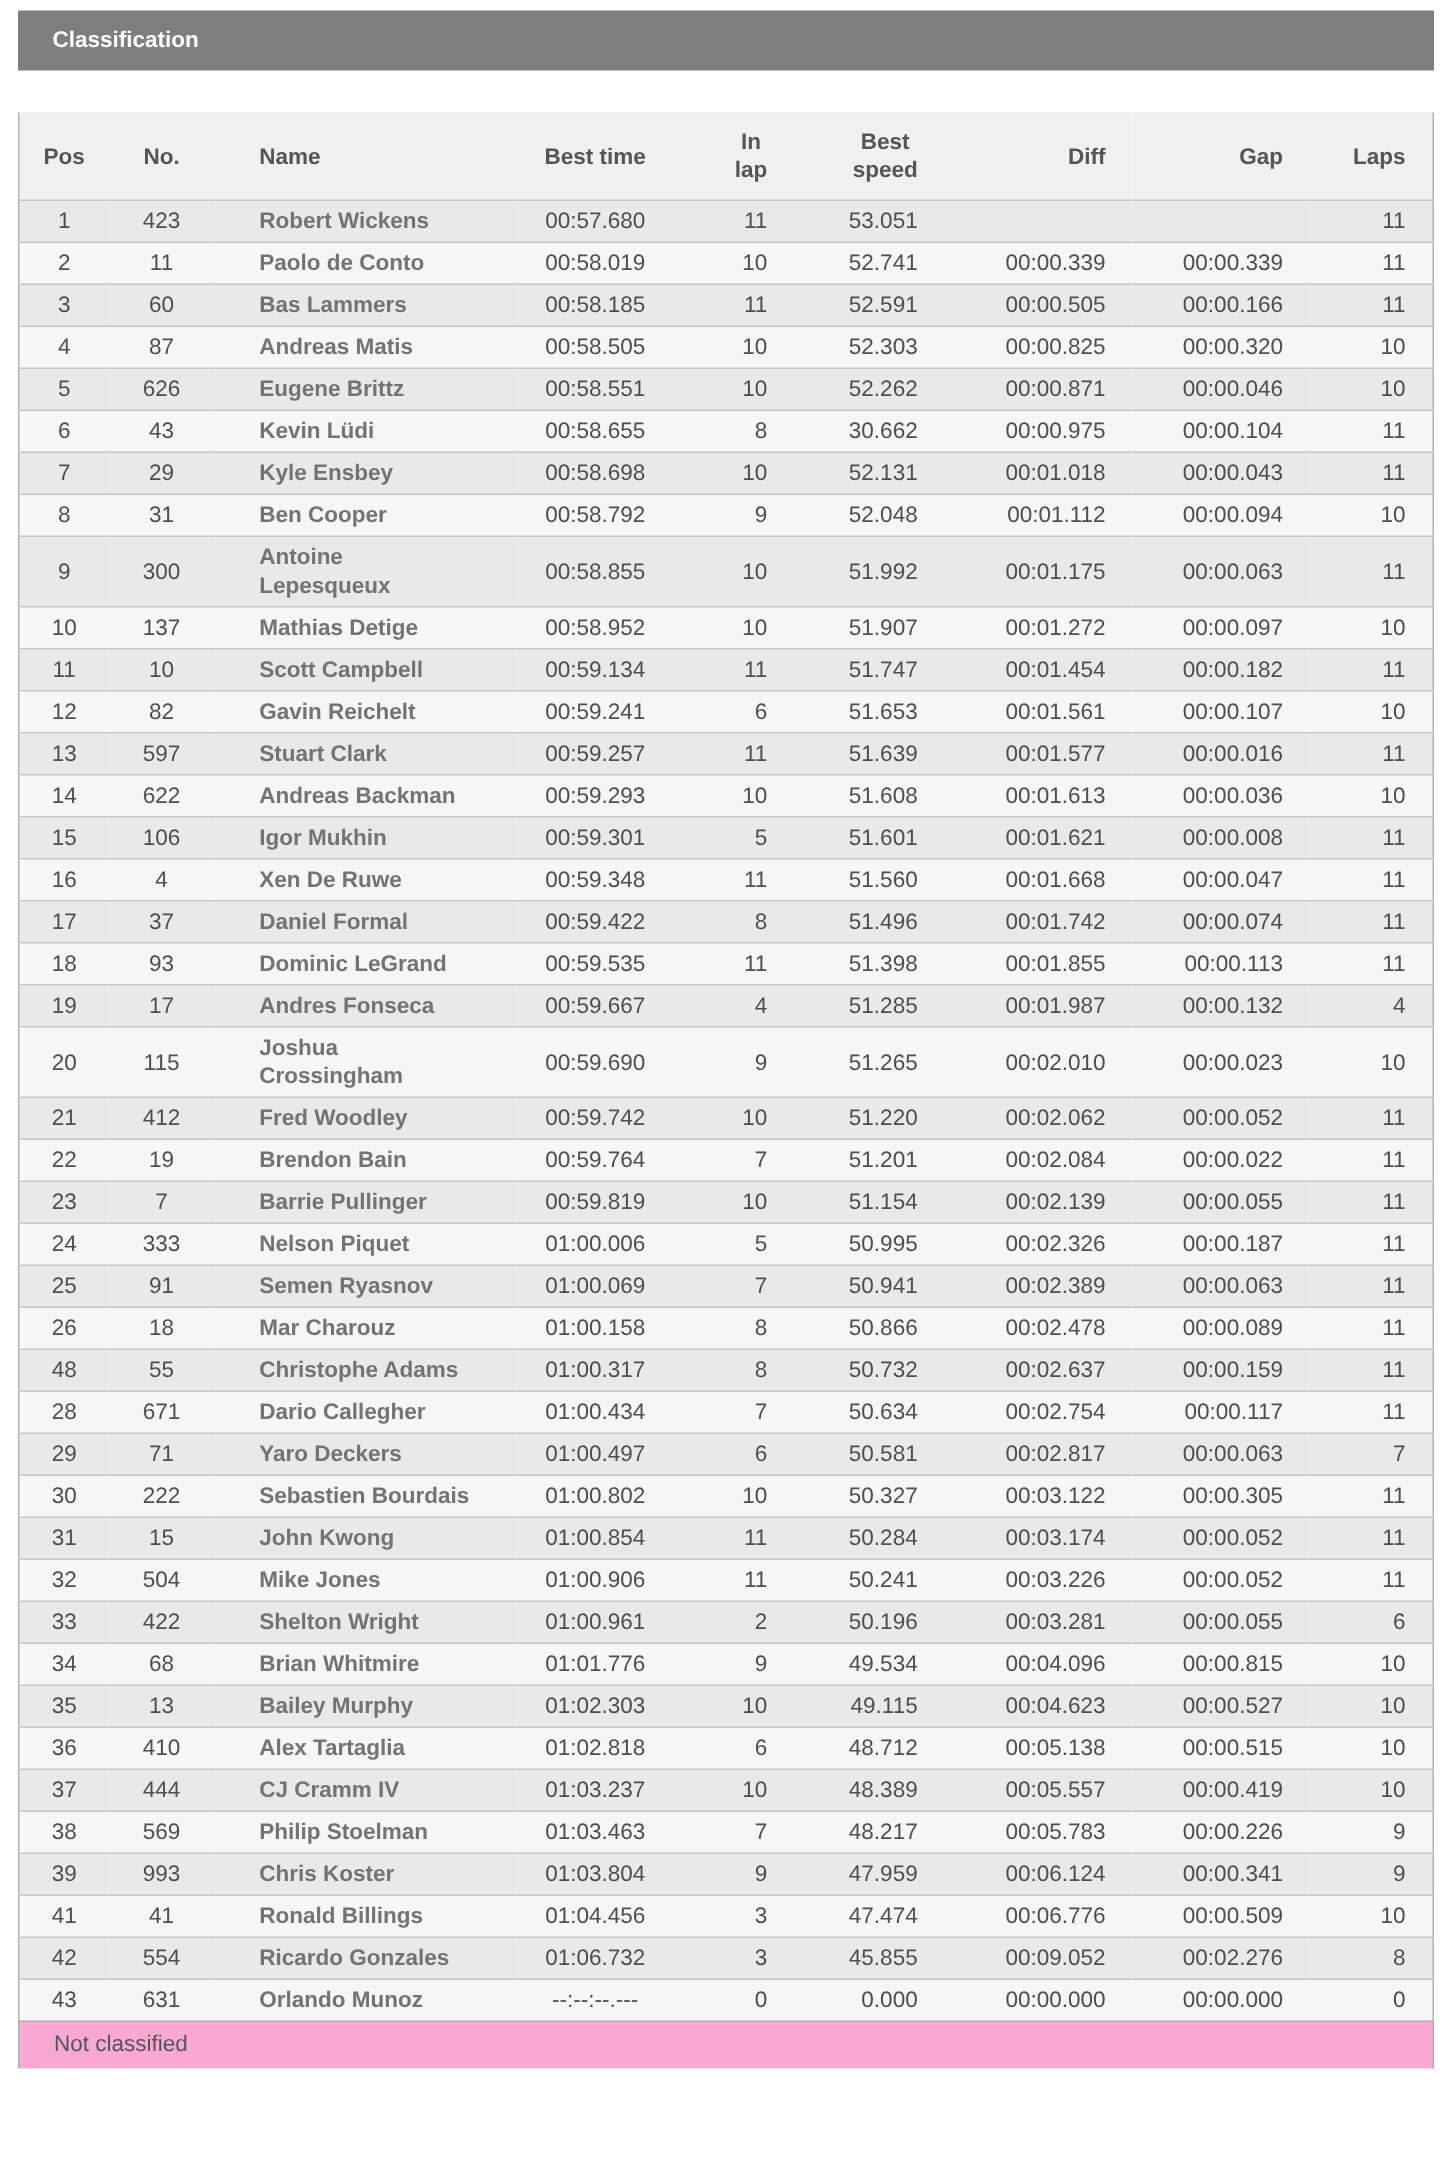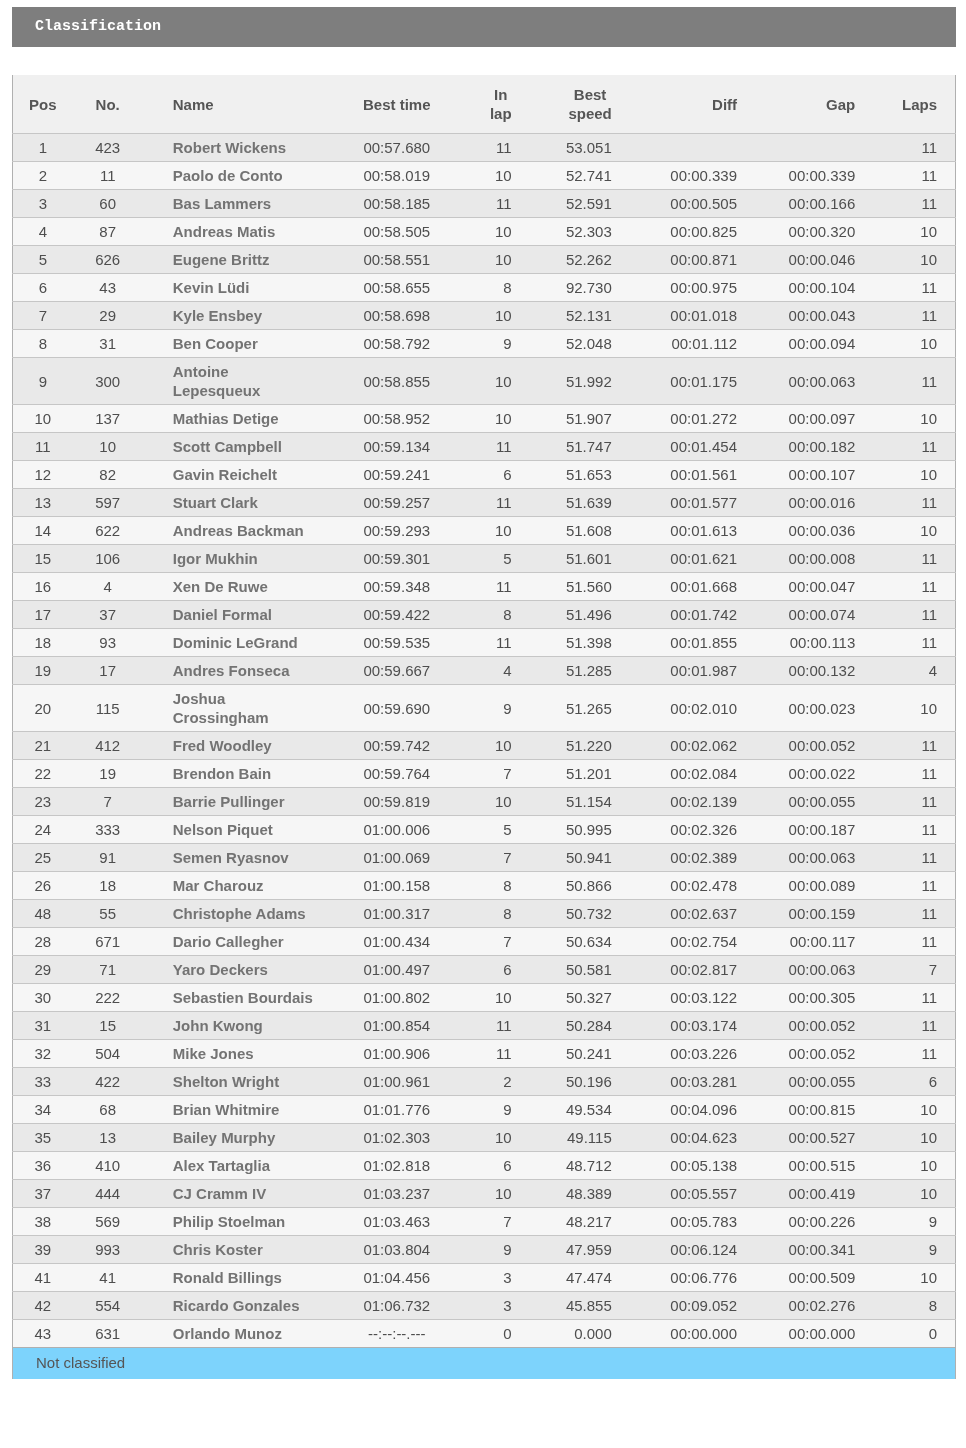--- a/index.html
+++ b/index.html
@@ -17,21 +17,20 @@
   }
   .title-bar {
     background: #7e7e7e;
     color: #ffffff;
     font-size: 15px;
     font-weight: bold;
     height: 40px;
     line-height: 40px;
     padding-left: 23px;
     box-sizing: border-box;
-    font-family: Liberation Mono, monospace;
   }
   table.classification {
     border-collapse: collapse;
     table-layout: fixed;
     width: 944px;
     font-size: 15px;
     color: #4e4e4e;
     border: 1px solid #b0b0b0;
     border-top: none;
     margin-top: 28px;
@@ -66,21 +65,21 @@
   .al-r { text-align: right; padding-right: 18px !important; }
   th.col-name, td.col-name { text-align: left; padding-left: 30px; padding-right: 32px; }
   a.driver-link {
     color: #737373;
     font-weight: bold;
     text-decoration: none;
   }
   .footer-note {
     border-left: 1px solid #b0b0b0;
     border-right: 1px solid #b0b0b0;
-    background: #7dd3fc;
+    background: #f9a8d4;
     color: #555555;
     font-size: 15px;
     padding: 6px 0 8px 23px;
   }
 </style>
 </head>
 <body>
 
 <div class="panel">
   <div class="title-bar">
@@ -169,21 +168,21 @@
           <td class="al-r">00:00.871</td>
           <td class="al-r">00:00.046</td>
           <td class="al-r">10</td>
         </tr>
         <tr>
           <td class="al-c">6</td>
           <td class="al-c">43</td>
           <td class="col-name"><a class="driver-link" href="#">Kevin Lüdi</a></td>
           <td class="al-c">00:58.655</td>
           <td class="al-r">8</td>
-          <td class="al-r">92.730</td>
+          <td class="al-r">30.662</td>
           <td class="al-r">00:00.975</td>
           <td class="al-r">00:00.104</td>
           <td class="al-r">11</td>
         </tr>
         <tr>
           <td class="al-c">7</td>
           <td class="al-c">29</td>
           <td class="col-name"><a class="driver-link" href="#">Kyle Ensbey</a></td>
           <td class="al-c">00:58.698</td>
           <td class="al-r">10</td>

